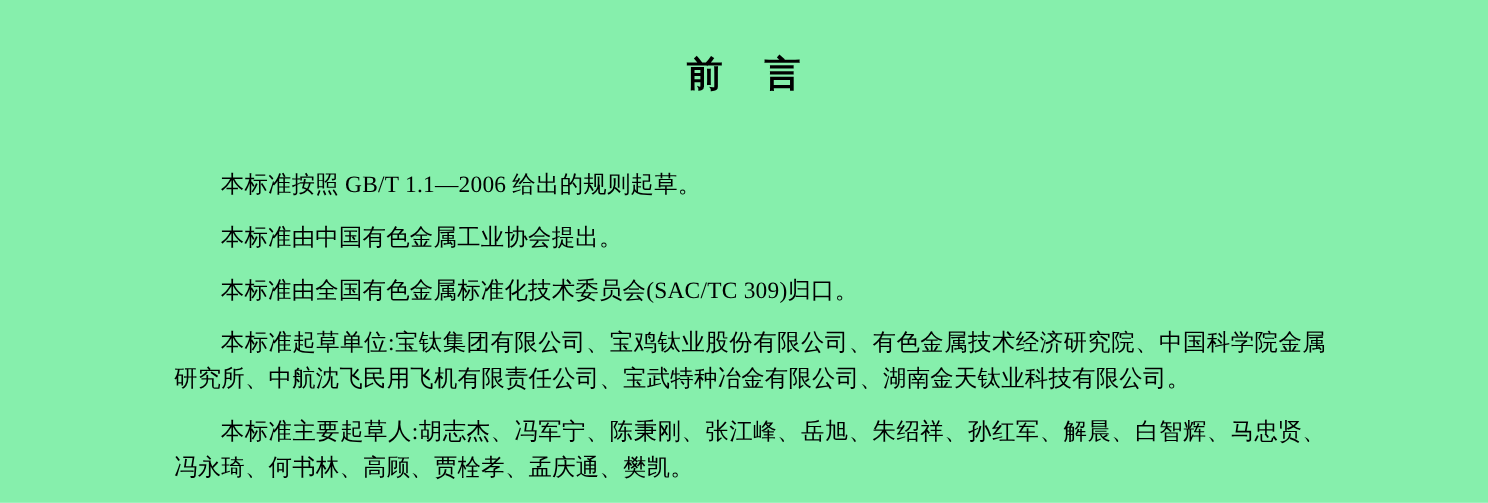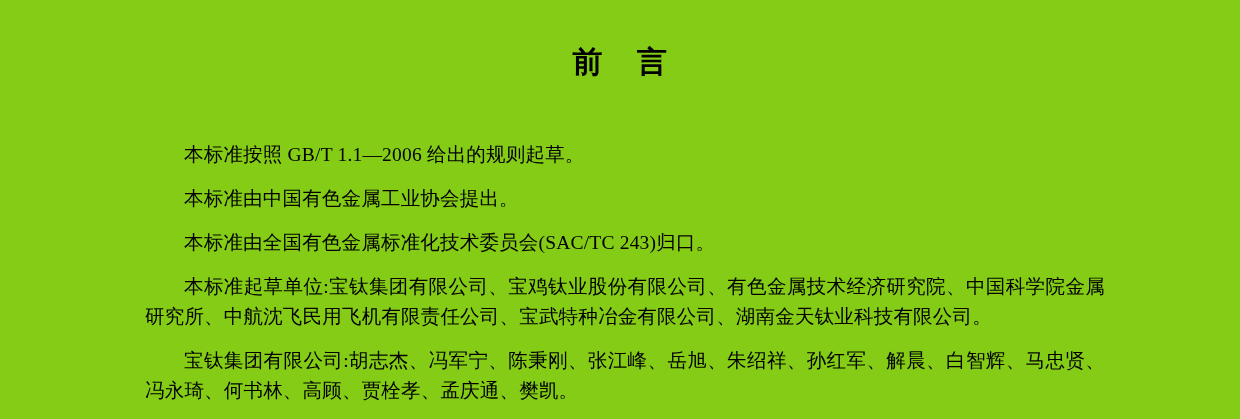--- a/index.html
+++ b/index.html
@@ -11,21 +11,21 @@
     width: 1240px;
     height: 419px;
     overflow: hidden;
     font-family: "Liberation Serif", "DejaVu Serif", serif;
     color: #000000;
   }
   .page {
     position: relative;
     width: 1240px;
     height: 419px;
-    background: #84cc16;
+    background: #86efac;
   }
   .doc-title {
     position: absolute;
     top: 42px;
     left: 0;
     width: 1240px;
     text-align: center;
     font-family: "DejaVu Serif", "Liberation Serif", serif;
     font-weight: bold;
     font-size: 30px;
@@ -62,18 +62,18 @@
 
 <div class="page">
 
   <div class="doc-title">
     <span>前</span><span class="sp"></span><span>言</span>
   </div>
 
   <div class="body-block">
     <p class="para">本标准按照 GB/T 1.1—2006 给出的规则起草。</p>
     <p class="para">本标准由中国有色金属工业协会提出。</p>
-    <p class="para">本标准由全国有色金属标准化技术委员会(SAC/TC 243)归口。</p>
+    <p class="para">本标准由全国有色金属标准化技术委员会(SAC/TC 309)归口。</p>
     <p class="para">本标准起草单位:宝钛集团有限公司、宝鸡钛业股份有限公司、有色金属技术经济研究院、中国科学院金属研究所、中航沈飞民用飞机有限责任公司、宝武特种冶金有限公司、湖南金天钛业科技有限公司。</p>
-    <p class="para">宝钛集团有限公司:胡志杰、冯军宁、陈秉刚、张江峰、岳旭、朱绍祥、孙红军、解晨、白智辉、马忠贤、冯永琦、何书林、高顾、贾栓孝、孟庆通、樊凯。</p>
+    <p class="para">本标准主要起草人:胡志杰、冯军宁、陈秉刚、张江峰、岳旭、朱绍祥、孙红军、解晨、白智辉、马忠贤、冯永琦、何书林、高顾、贾栓孝、孟庆通、樊凯。</p>
   </div>
 
 </div>
 
 </body></html>

